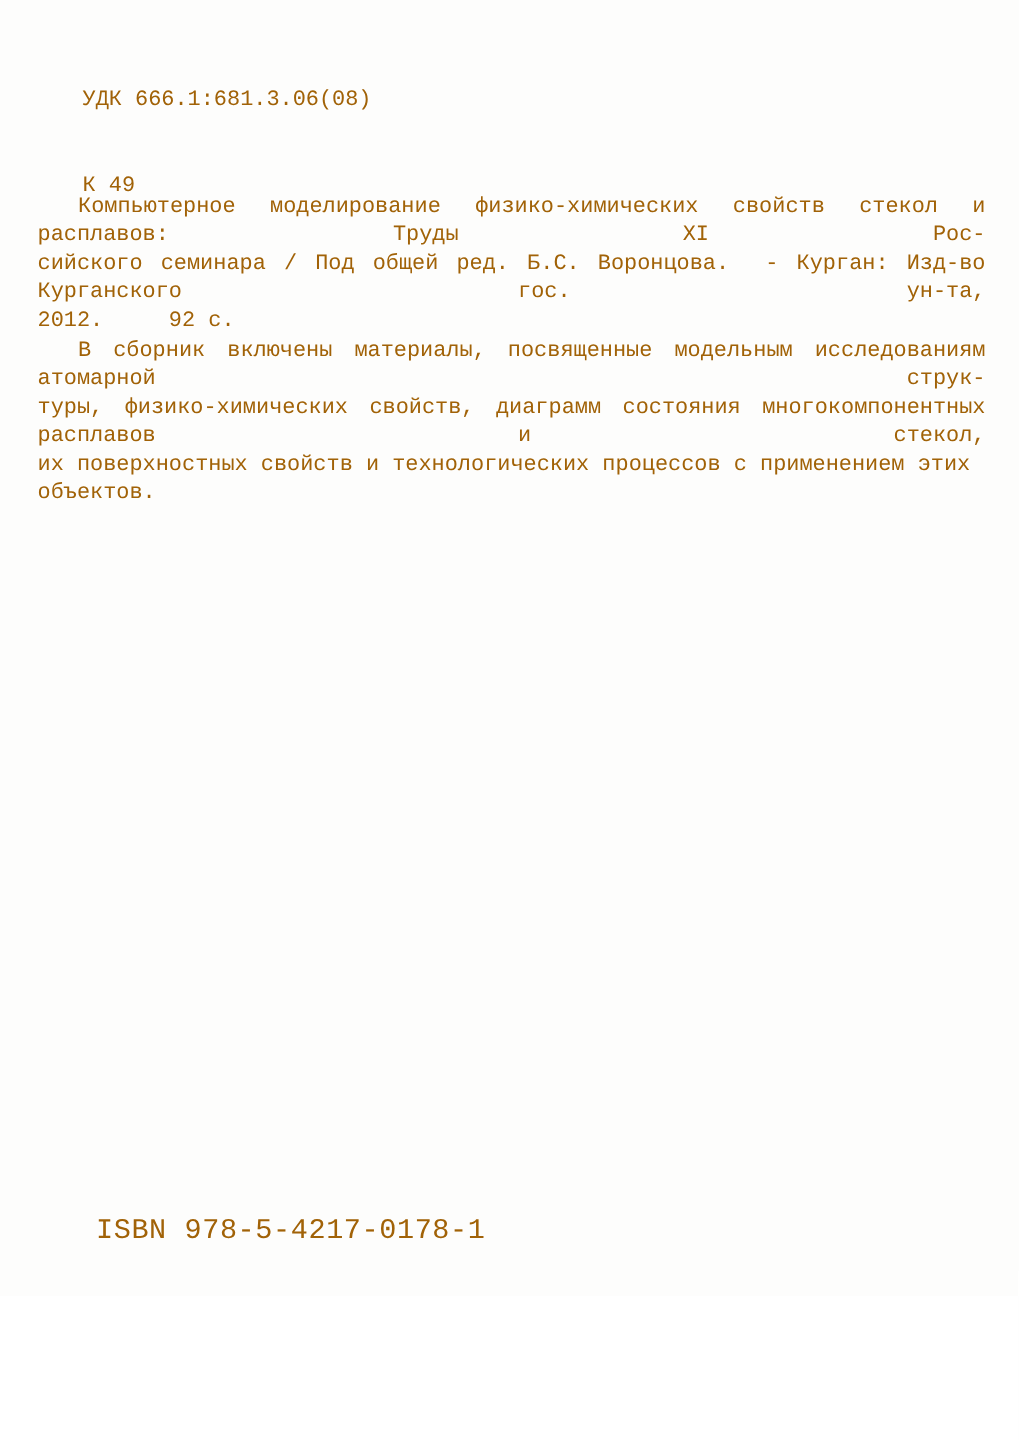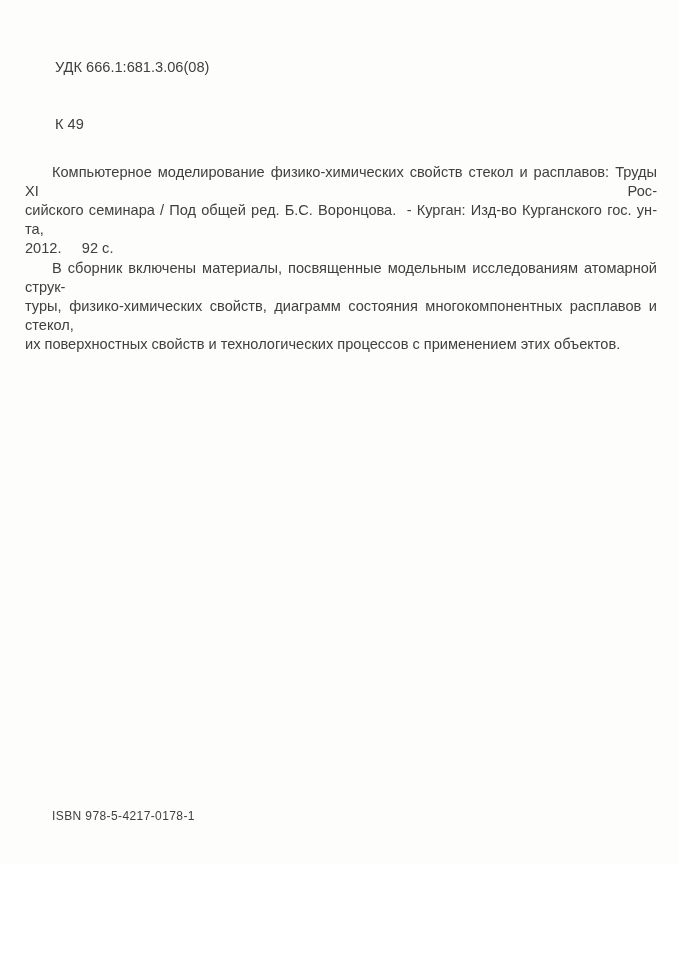--- a/index.html
+++ b/index.html
@@ -5,22 +5,22 @@
   html, body {
     margin: 0;
     padding: 0;
     background: #ffffff;
   }
   .page {
     position: relative;
     width: 679px;
     height: 864px;
     background: #fdfdfc;
-    font-family: Liberation Sans, sans-serif;
-    color: #404040;
+    font-family: Liberation Mono, monospace;
+    color: #a16207;
     overflow: hidden;
   }
   .abs { position: absolute; }
 
   .udk-block {
     left: 55px;
     top: 20px;
     font-size: 14.6px;
     line-height: 19px;
     white-space: pre-wrap;
@@ -35,27 +35,26 @@
   .para-bib { top: 129px; }
   .para-abstract { top: 225px; }
 
   .line { white-space: normal; }
   .line.j {
     text-align: justify;
     text-align-last: justify;
   }
   .line.first {
     text-indent: 27px;
-    margin-top: 34px;
   }
 
   .isbn-line {
-    left: 52px;
+    left: 64px;
     top: 809px;
-    font-size: 12px;
+    font-size: 19px;
     letter-spacing: 0.4px;
     white-space: pre-wrap;
   }
 
   .copyright-block {
     left: 438px;
     top: 845px;
     font-size: 14.6px;
     line-height: 19px;
   }

